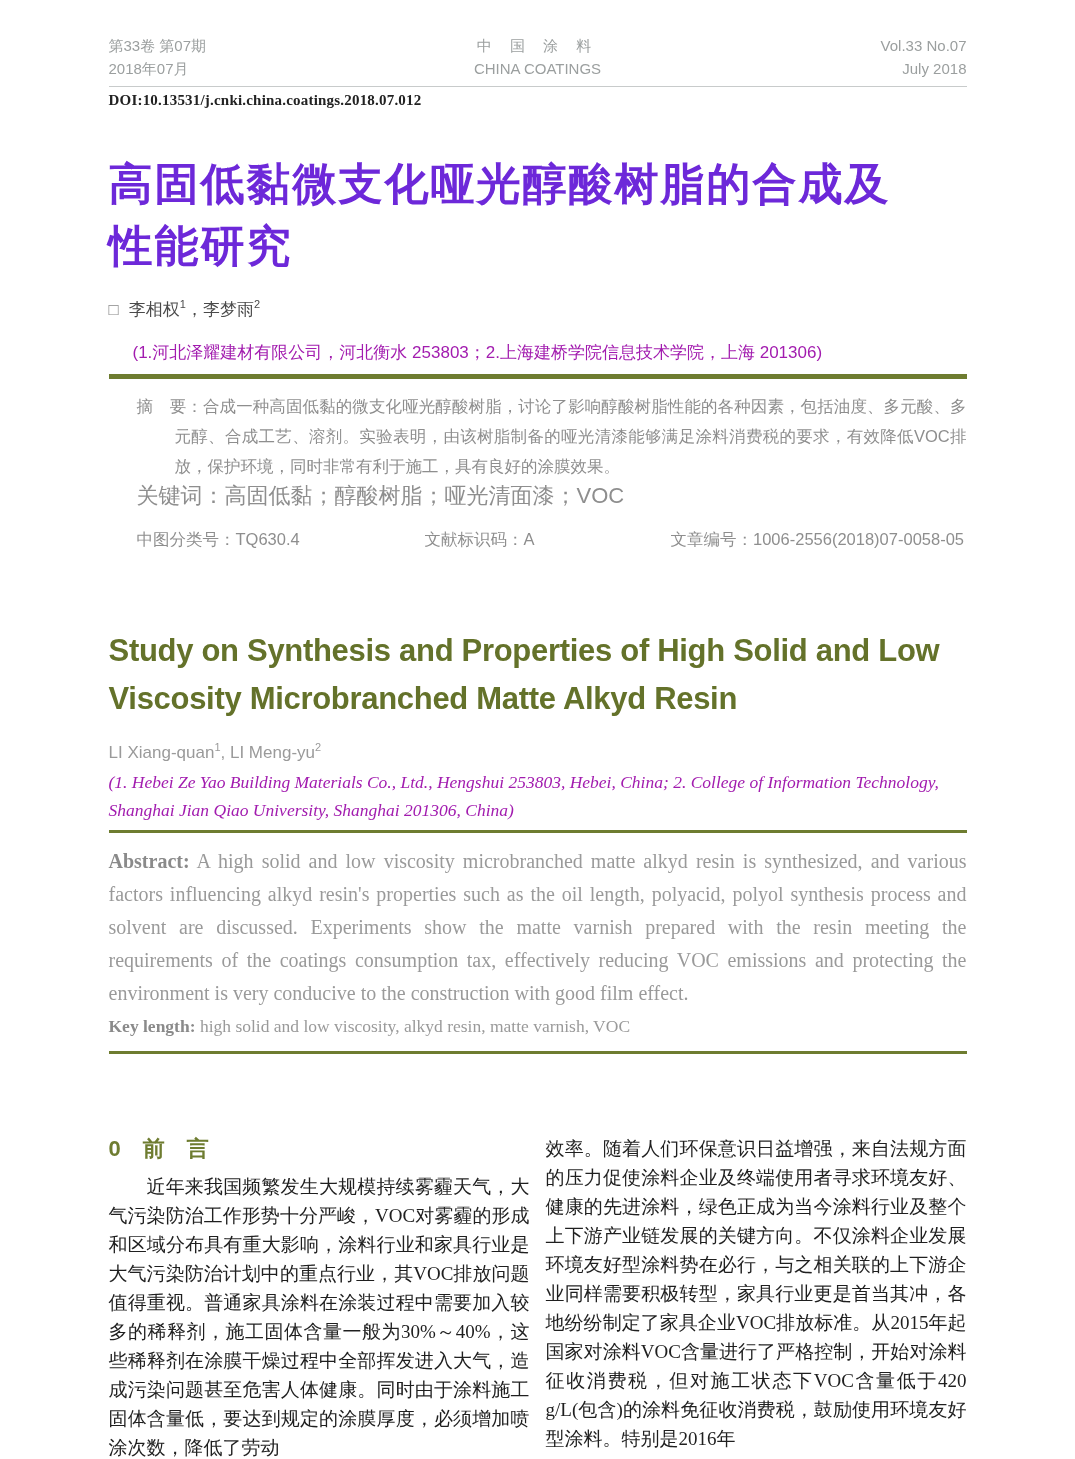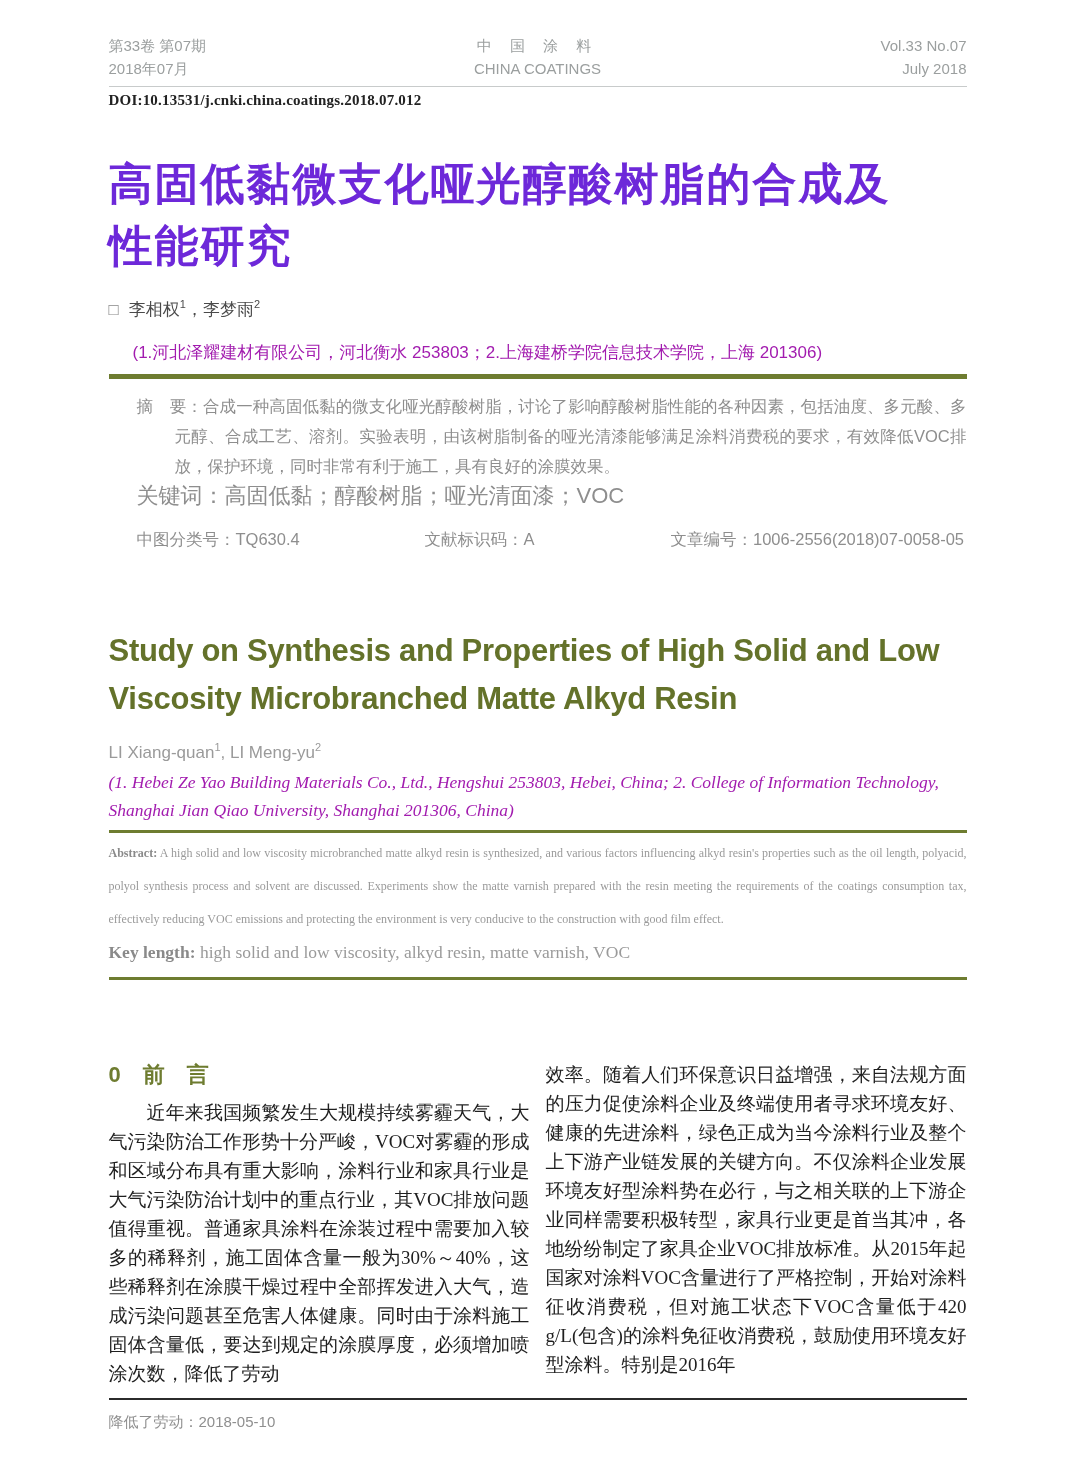--- a/index.html
+++ b/index.html
@@ -71,22 +71,22 @@
   .authors-en {
     margin-top:12px; font-family:"Liberation Sans", sans-serif;
     font-size:17px; line-height:24px; color:#9a9a9a;
   }
   .affil-en {
     margin-top:4px; font-family:"Liberation Serif", serif; font-style:italic;
     font-size:17.5px; line-height:28px; color:#a21caf;
   }
   .rule-mid { margin-top:6px; height:3px; background:#6e7c30; }
   .abs-en {
-    margin-top:4px; font-family:"Liberation Serif", serif;
-    font-size:12px; line-height:33px; color:#9a9a9a; text-align:justify;
+    margin-top:12px; font-family:"Liberation Serif", serif;
+    font-size:20px; line-height:33px; color:#9a9a9a; text-align:justify;
   }
   .abs-en .lbl, .kw-en .lbl { font-weight:bold; color:#8a8a8a; }
   .kw-en {
     font-family:"Liberation Serif", serif; font-size:17.5px; line-height:33px; color:#9a9a9a;
   }
   .rule-low { margin-top:8px; height:3px; background:#6e7c30; }
 
   
   .body-cols { margin-top:80px; display:flex; gap:16px; }
   .col { width:421px; }

